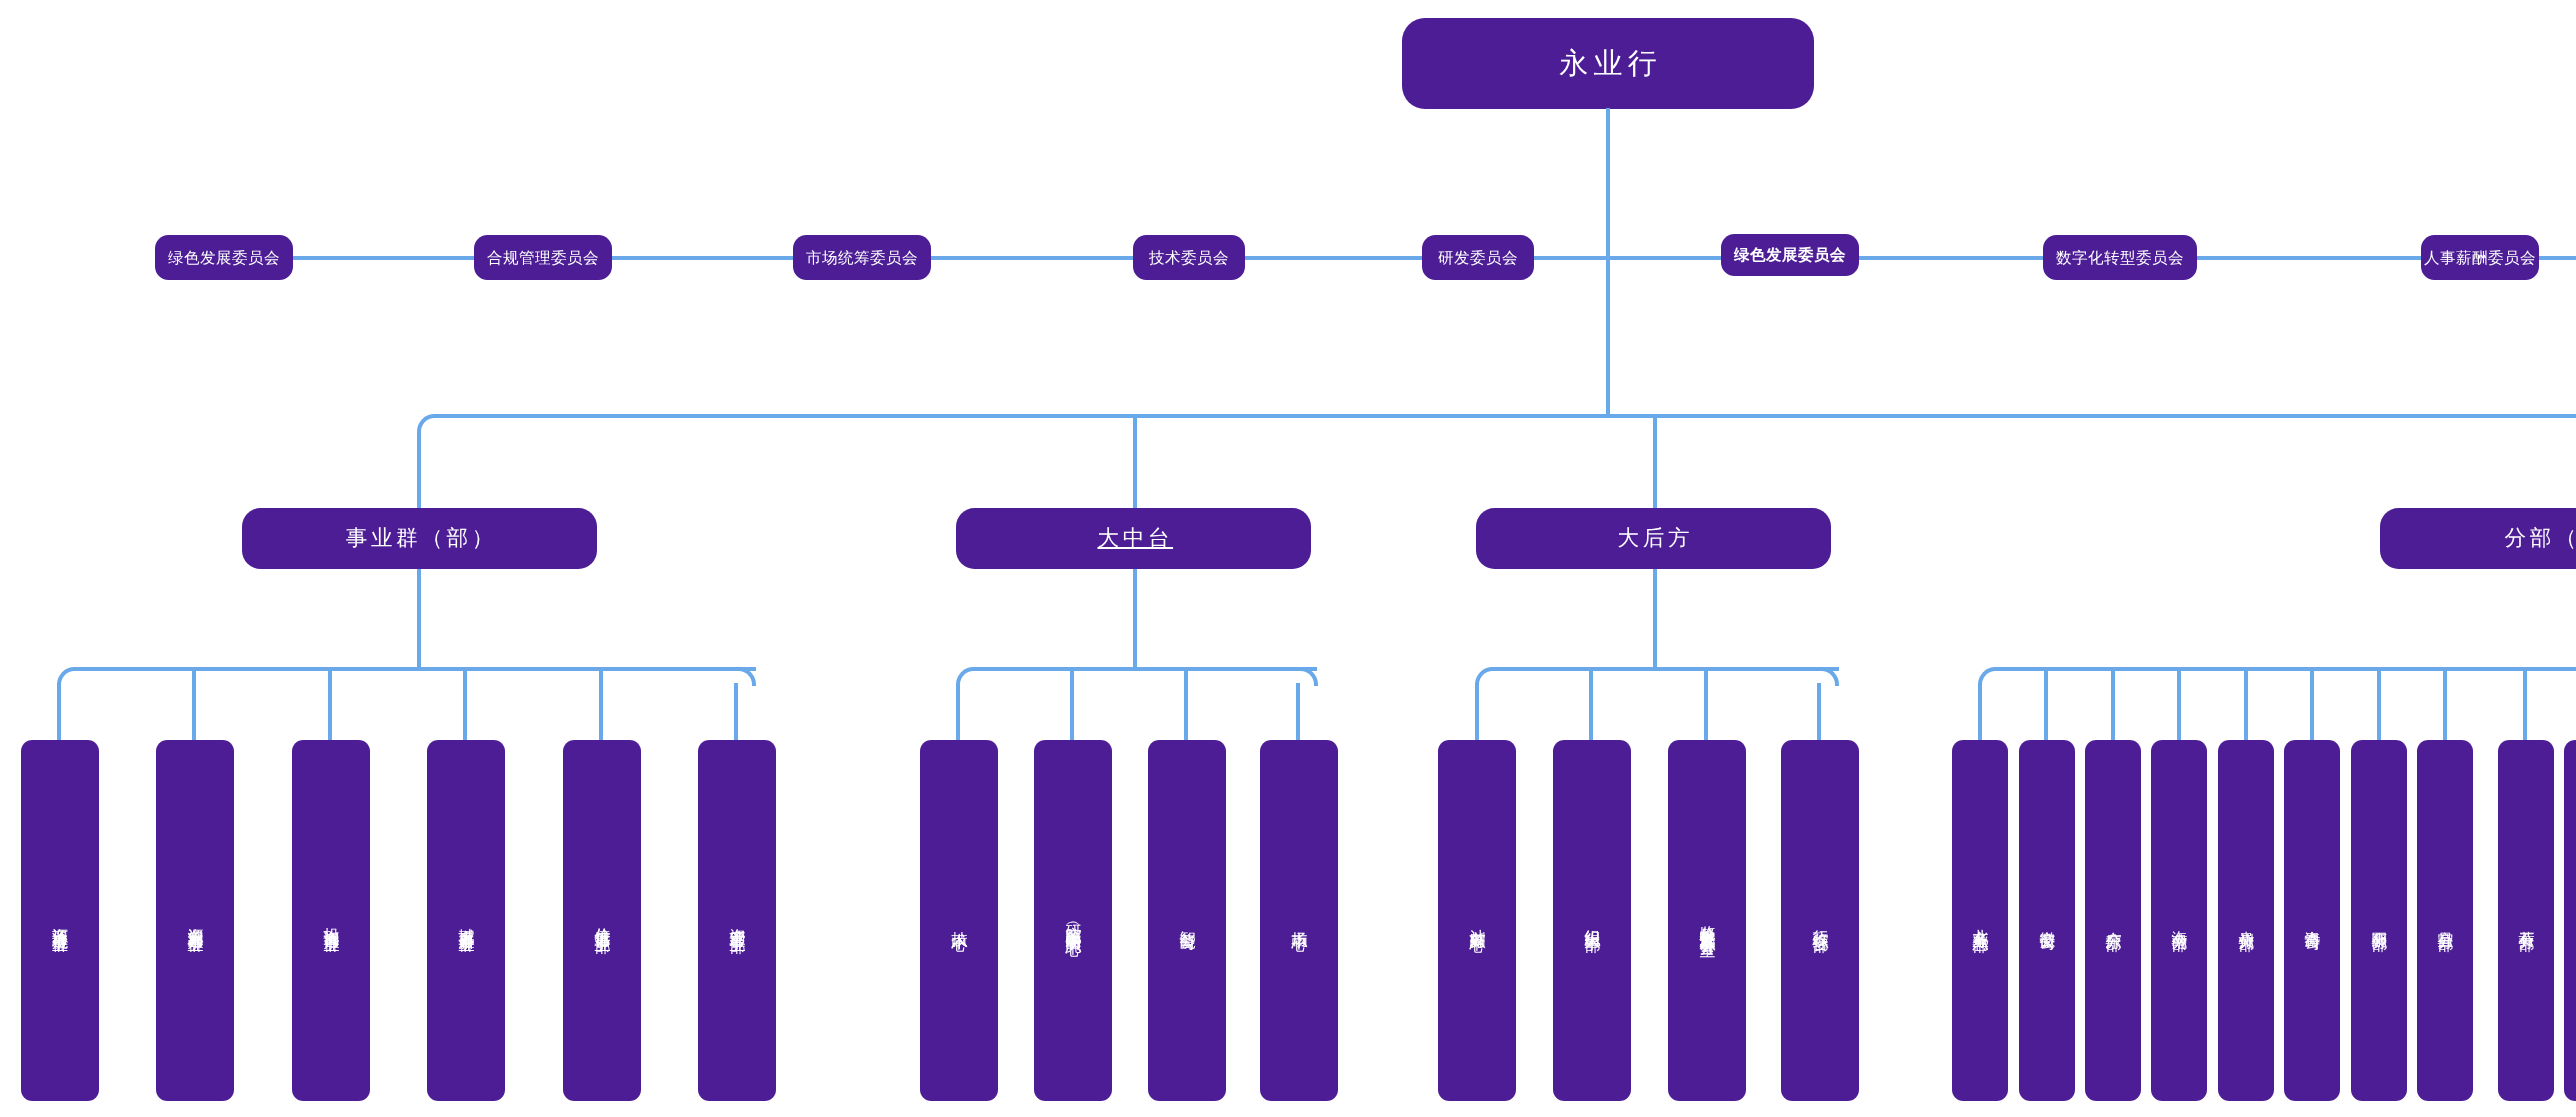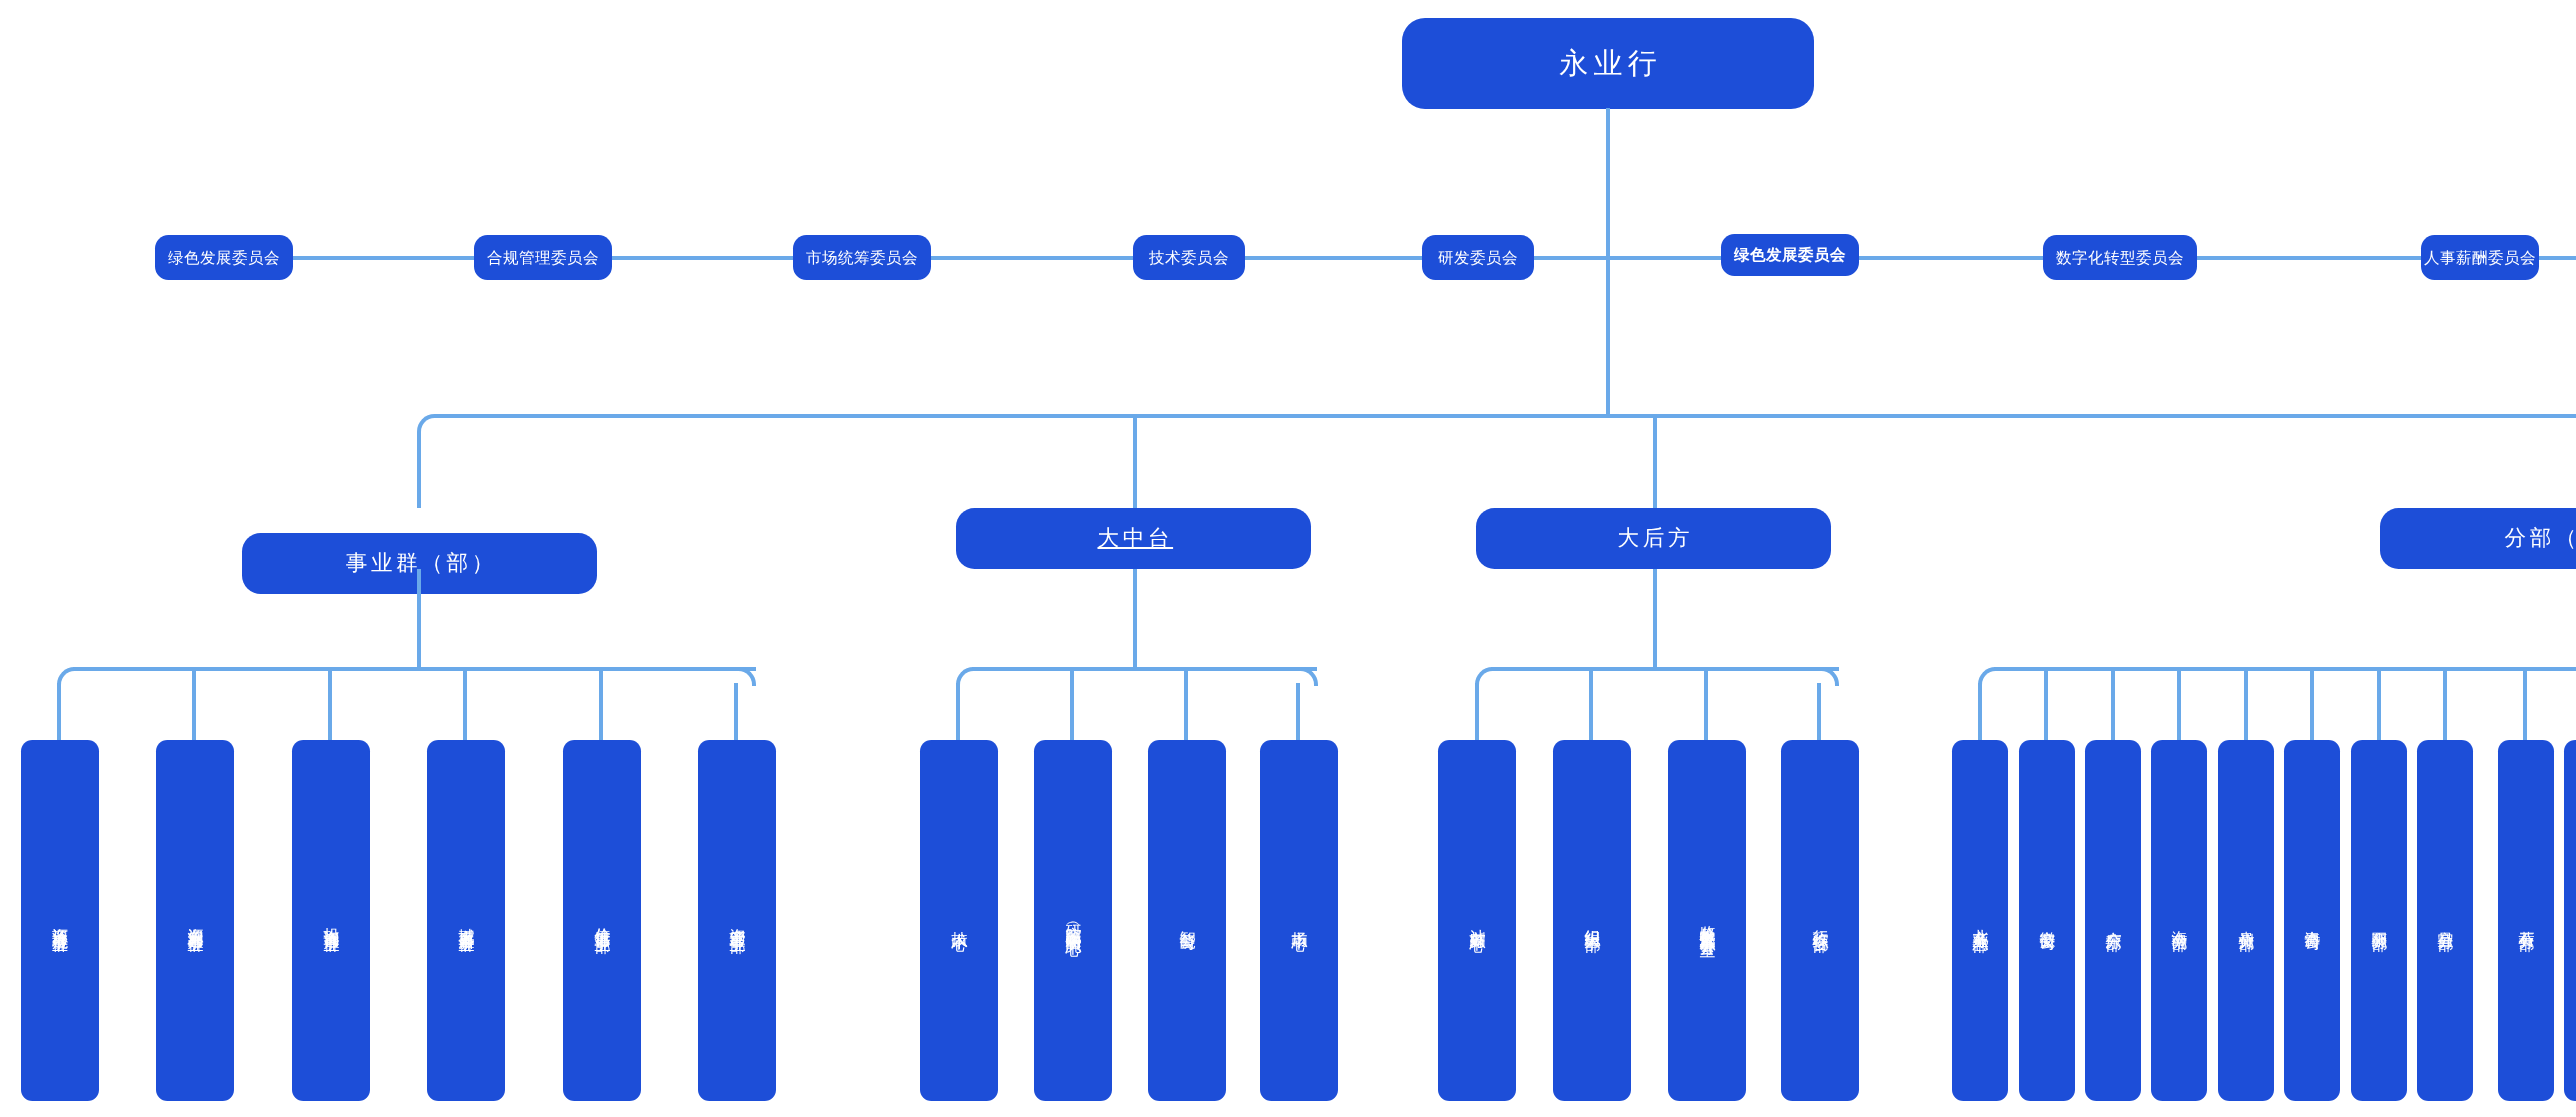--- a/index.html
+++ b/index.html
@@ -15,21 +15,21 @@
   .conn        { position: absolute; background: #6aa9e9; }
   .conn-v      { width: 4.1px; }
   .conn-h      { height: 4.1px; }
   .corner      { position: absolute; border-color: #6aa9e9; border-style: solid; }
   .corner-tl   { border-width: 4.1px 0 0 4.1px; border-top-left-radius: 17.5px; }
   .corner-tr   { border-width: 4.1px 4.1px 0 0; border-top-right-radius: 17.5px; }
 
   
   .node {
     position: absolute;
-    background: #1d4ed8;
+    background: #4c1d95;
     color: #ffffff;
     display: flex;
     align-items: center;
     justify-content: center;
     text-align: center;
     line-height: 1.12;
     font-weight: 400;
   }
 
   .root-node {
@@ -99,21 +99,21 @@
   <div class="conn conn-v" style="left:1606px; top:260px; width:4.1px; height:155px;"></div>
 
   <div class="corner corner-tl" style="left:417px; top:414px; width:20.6px; height:20.6px;"></div>
   <div class="conn conn-h" style="left:435px; top:414px; width:2159px; height:4.1px;"></div>
   <div class="corner corner-tr" style="left:2573px; top:414px; width:20.6px; height:20.6px;"></div>
 
   <div class="conn conn-v" style="left:417px; top:433px; width:4.1px; height:75px;"></div>
   <div class="conn conn-v" style="left:1133px; top:414px; width:4.1px; height:94px;"></div>
   <div class="conn conn-v" style="left:1653px; top:414px; width:4.1px; height:94px;"></div>
 
-  <div class="node division-node" style="left:242px; top:508px; width:355px; height:61px;margin-top:25px;">事业群（部）</div>
+  <div class="node division-node" style="left:242px; top:508px; width:355px; height:61px;">事业群（部）</div>
   <div class="node division-node" style="left:956px; top:508px; width:355px; height:61px;text-decoration:underline;">大中台</div>
   <div class="node division-node" style="left:1476px; top:508px; width:355px; height:61px;">大后方</div>
   <div class="node division-node" style="left:2380px; top:508px; width:422px; height:61px;">分部（分公司）</div>
 
   <div class="conn conn-v" style="left:417px; top:569px; width:4.1px; height:98px;"></div>
   <div class="corner corner-tl" style="left:57px; top:667px; width:18.5px; height:18.5px;"></div>
   <div class="conn conn-h" style="left:73px; top:667px; width:683px; height:4.1px;"></div>
   <div class="corner corner-tr" style="left:737px; top:667px; width:18.5px; height:18.5px;"></div>
 
   <div class="conn conn-v" style="left:57px; top:683px; width:4.1px; height:57px;"></div>

